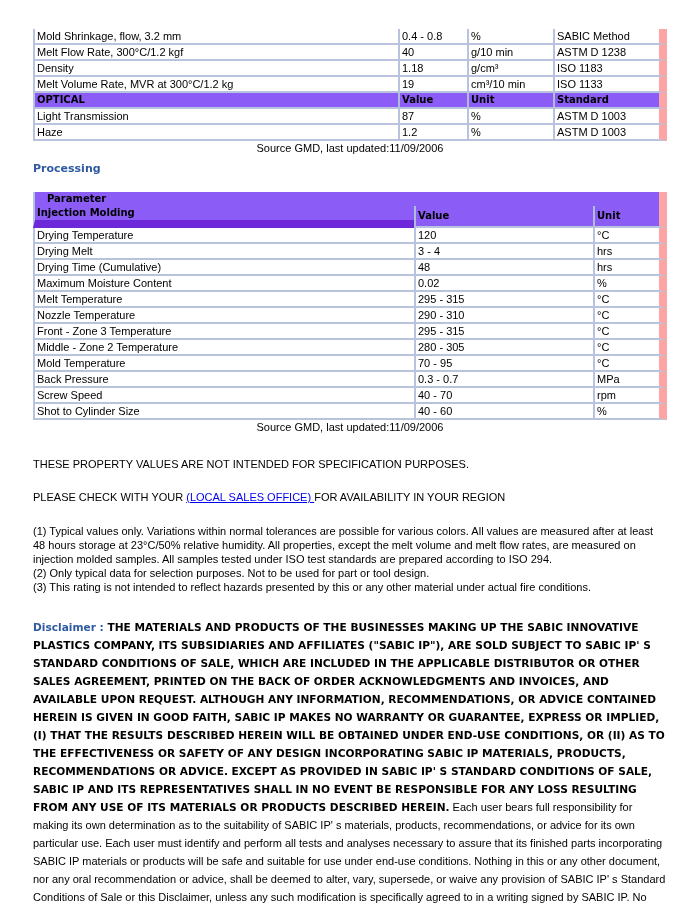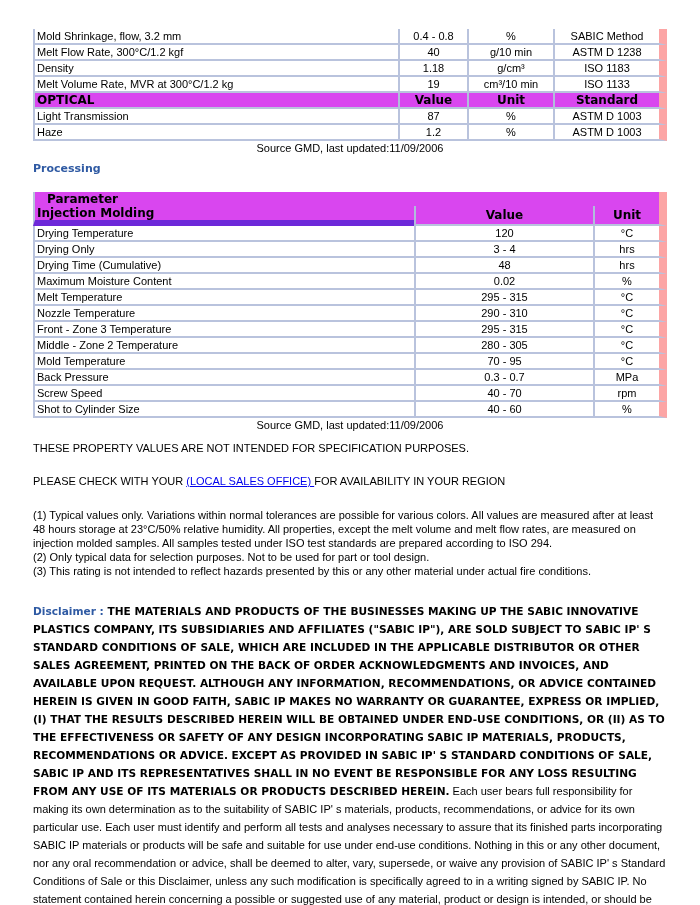--- a/index.html
+++ b/index.html
@@ -13,24 +13,24 @@
   table.props {
     border-collapse: separate; border-spacing: 0;
     width: 634px; table-layout: fixed;
   }
   table.props td {
     height: 14px; line-height: 14px; padding: 0 2px;
     border-left: 2px solid #b9c3dd; border-bottom: 2px solid #b9c3dd;
     white-space: nowrap; overflow: hidden;
   }
   table.props tr td:last-child { border-right: 8px solid #fca5a5; }
-  table.props td.c { text-align: center; margin-left: 28px; }
+  table.props td.c { text-align: left; margin-left: 28px; }
   table.props tr.hdr td {
-    background: #d946ef; font-weight: bold; font-family: "DejaVu Sans", sans-serif;
-    font-size: 12px; border-left-color: #b1bcdb;
+    background: #8b5cf6; font-weight: bold; font-family: "DejaVu Sans", sans-serif;
+    font-size: 10px; border-left-color: #b1bcdb;
   }
   table.props tr.hdr td:first-child { border-left-color: #b9c3dd; }
   .source { text-align: center; height: 15px; line-height: 15px; font-size: 11px; }
   .section-title {
     color: #2f5aa3; font-weight: bold; font-family: "DejaVu Sans", sans-serif;
     font-size: 11px; margin-top: 6px; height: 14px;
   }
   table.proc { margin-top: 16px; }
   table.proc tr.hdr2 td { border-bottom: none; }
   table.proc tr.hdr1 td { border-bottom: none; border-left: 2px solid #b9c3dd; padding-left: 12px; }
@@ -112,31 +112,31 @@
     <colgroup>
       <col style="width:381px">
         <col style="width:179px">
         <col style="width:74px">
     </colgroup>
     <tbody id="proc-body">
       <tr class="hdr hdr1">
         <td colspan="3">Parameter</td>
       </tr>
       <tr class="hdr hdr2">
-        <td style="border-bottom:6px solid #6d28d9">Injection Molding</td>
+        <td style="border-bottom:8px solid #6d28d9">Injection Molding</td>
         <td class="c" style="border-bottom:2px solid #b9c3dd">Value</td>
         <td class="c" style="border-bottom:2px solid #b9c3dd">Unit</td>
       </tr>
     <tr>
           <td>Drying Temperature</td>
           <td class="c">120</td>
           <td class="c">°C</td>
         </tr>
         <tr>
-          <td>Drying Only</td>
+          <td>Drying Melt</td>
           <td class="c">3 - 4</td>
           <td class="c">hrs</td>
         </tr>
         <tr>
           <td>Drying Time (Cumulative)</td>
           <td class="c">48</td>
           <td class="c">hrs</td>
         </tr>
         <tr>
           <td>Maximum Moisture Content</td>
@@ -180,21 +180,21 @@
         </tr>
         <tr>
           <td>Shot to Cylinder Size</td>
           <td class="c">40 - 60</td>
           <td class="c">%</td>
         </tr>
       </tbody>
   </table>
   <div class="source">Source GMD, last updated:11/09/2006</div>
 
-  <p class="para caps" style="margin-top:8px">THESE PROPERTY VALUES ARE NOT INTENDED FOR SPECIFICATION PURPOSES.</p>
+  <p class="para caps" style="margin-top:22px">THESE PROPERTY VALUES ARE NOT INTENDED FOR SPECIFICATION PURPOSES.</p>
 
   <p class="para caps"><span>PLEASE CHECK WITH YOUR </span><span class="link">(LOCAL SALES OFFICE) </span><span>FOR AVAILABILITY IN YOUR REGION</span></p>
 
   <div class="notes">
     <p class="para">(1) Typical values only. Variations within normal tolerances are possible for various colors. All values are measured after at least 48 hours storage at 23°C/50% relative humidity. All properties, except the melt volume and melt flow rates, are measured on injection molded samples. All samples tested under ISO test standards are prepared according to ISO 294.</p>
     <p class="para">(2) Only typical data for selection purposes. Not to be used for part or tool design.</p>
     <p class="para">(3) This rating is not intended to reflect hazards presented by this or any other material under actual fire conditions.</p>
   </div>
 
   <p class="para disclaimer"><span class="lbl">Disclaimer : </span><span>THE MATERIALS AND PRODUCTS OF THE BUSINESSES MAKING UP THE SABIC INNOVATIVE PLASTICS COMPANY, ITS SUBSIDIARIES AND AFFILIATES ("SABIC IP"), ARE SOLD SUBJECT TO SABIC IP' S STANDARD CONDITIONS OF SALE, WHICH ARE INCLUDED IN THE APPLICABLE DISTRIBUTOR OR OTHER SALES AGREEMENT, PRINTED ON THE BACK OF ORDER ACKNOWLEDGMENTS AND INVOICES, AND AVAILABLE UPON REQUEST. ALTHOUGH ANY INFORMATION, RECOMMENDATIONS, OR ADVICE CONTAINED HEREIN IS GIVEN IN GOOD FAITH, SABIC IP MAKES NO WARRANTY OR GUARANTEE, EXPRESS OR IMPLIED, (I) THAT THE RESULTS DESCRIBED HEREIN WILL BE OBTAINED UNDER END-USE CONDITIONS, OR (II) AS TO THE EFFECTIVENESS OR SAFETY OF ANY DESIGN INCORPORATING SABIC IP MATERIALS, PRODUCTS, RECOMMENDATIONS OR ADVICE. EXCEPT AS PROVIDED IN SABIC IP' S STANDARD CONDITIONS OF SALE, SABIC IP AND ITS REPRESENTATIVES SHALL IN NO EVENT BE RESPONSIBLE FOR ANY LOSS RESULTING FROM ANY USE OF ITS MATERIALS OR PRODUCTS DESCRIBED HEREIN.</span><span class="normal"> Each user bears full responsibility for making its own determination as to the suitability of SABIC IP' s materials, products, recommendations, or advice for its own particular use. Each user must identify and perform all tests and analyses necessary to assure that its finished parts incorporating SABIC IP materials or products will be safe and suitable for use under end-use conditions. Nothing in this or any other document, nor any oral recommendation or advice, shall be deemed to alter, vary, supersede, or waive any provision of SABIC IP' s Standard Conditions of Sale or this Disclaimer, unless any such modification is specifically agreed to in a writing signed by SABIC IP. No statement contained herein concerning a possible or suggested use of any material, product or design is intended, or should be construed, to grant any license under any patent or</span></p>

